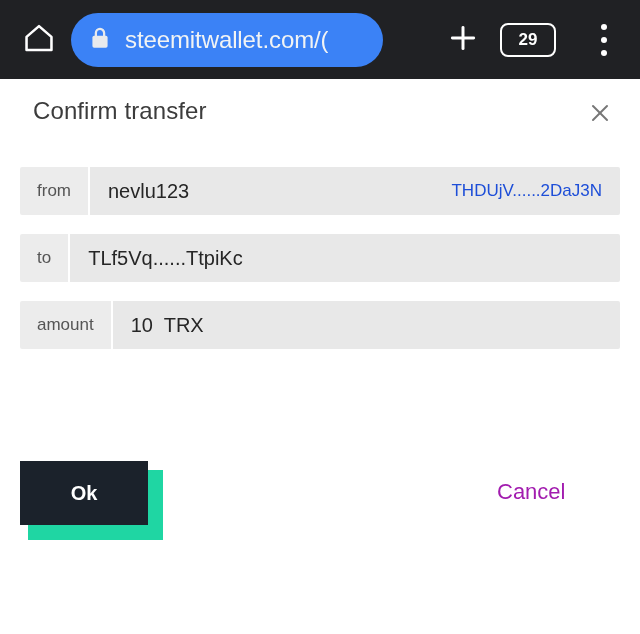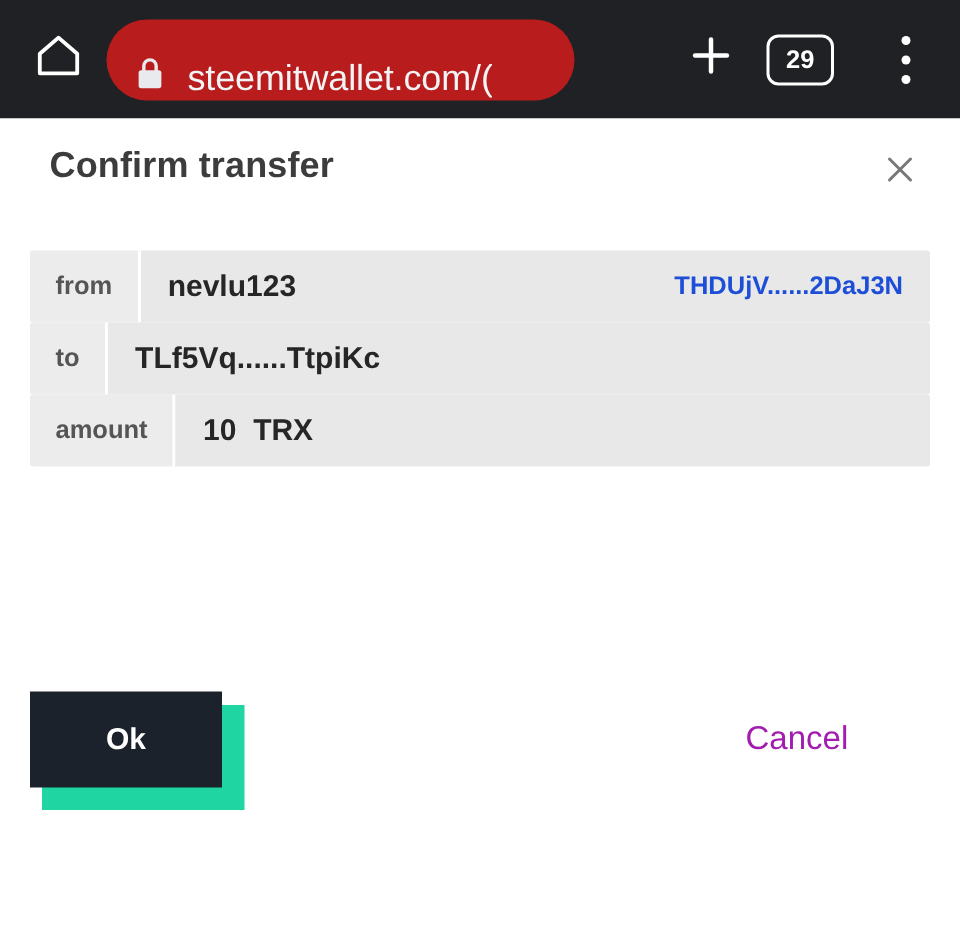--- a/index.html
+++ b/index.html
@@ -19,43 +19,43 @@
   }
   .home-btn {
     width: 52px; height: 52px; margin-left: 13px;
     display: flex; align-items: center; justify-content: center;
     flex: 0 0 auto;
   }
   .url-pill {
     flex: 0 0 auto;
     width: 312px; height: 54px;
     margin-left: 6px;
-    background: #b91c1c;
+    background: #3b82f6;
     border-radius: 27px;
-    display: flex; align-items: flex-end;
+    display: flex; align-items: center;
     padding: 0 14px 0 18px;
     overflow: hidden;
   }
   .lock-icon { flex: 0 0 auto; margin-right: 14px; display: block; }
   .url-text {
     color: #f1f3f4;
     font-size: 24px;
     white-space: nowrap;
     overflow: hidden;
     letter-spacing: -0.1px;
   }
   .chrome-spacer { flex: 1 1 auto; }
   .plus-btn {
     width: 46px; height: 46px;
     display: flex; align-items: center; justify-content: center;
     flex: 0 0 auto; margin-right: 14px;
   }
   .tabs-btn {
     flex: 0 0 auto;
-    width: 45px; height: 34px;
+    width: 56px; height: 34px;
     border: 2.6px solid #ffffff;
     border-radius: 8px;
     display: flex; align-items: center; justify-content: center;
     color: #ffffff;
     font-size: 17px;
     font-weight: bold;
     margin-right: 30px;
   }
   .menu-btn {
     flex: 0 0 auto;
@@ -79,41 +79,41 @@
 
   .dialog-header {
     position: relative;
     height: 72px;
   }
   .dialog-title {
     position: absolute;
     left: 33px; top: 18px;
     font-size: 24px;
     color: #3c3c3c;
-    font-weight: 700;
+    font-weight: 400;
     letter-spacing: 0.1px;
   }
   .close-btn {
     position: absolute;
     right: 21px; top: 17px;
     width: 38px; height: 38px;
     display: flex; align-items: center; justify-content: center;
   }
 
   
   .fields {
     position: absolute;
     left: 20px; top: 88px;
     width: 600px;
   }
   .field-row {
     display: flex;
     height: 48px;
+    margin-bottom: 19px;
     align-items: stretch;
-    font-weight: bold;
   }
   .field-label {
     background: #ececec;
     display: flex; align-items: center;
     padding: 0 17px;
     color: #555555;
     font-size: 17px;
     border-radius: 2px 0 0 2px;
     flex: 0 0 auto;
     white-space: nowrap;

